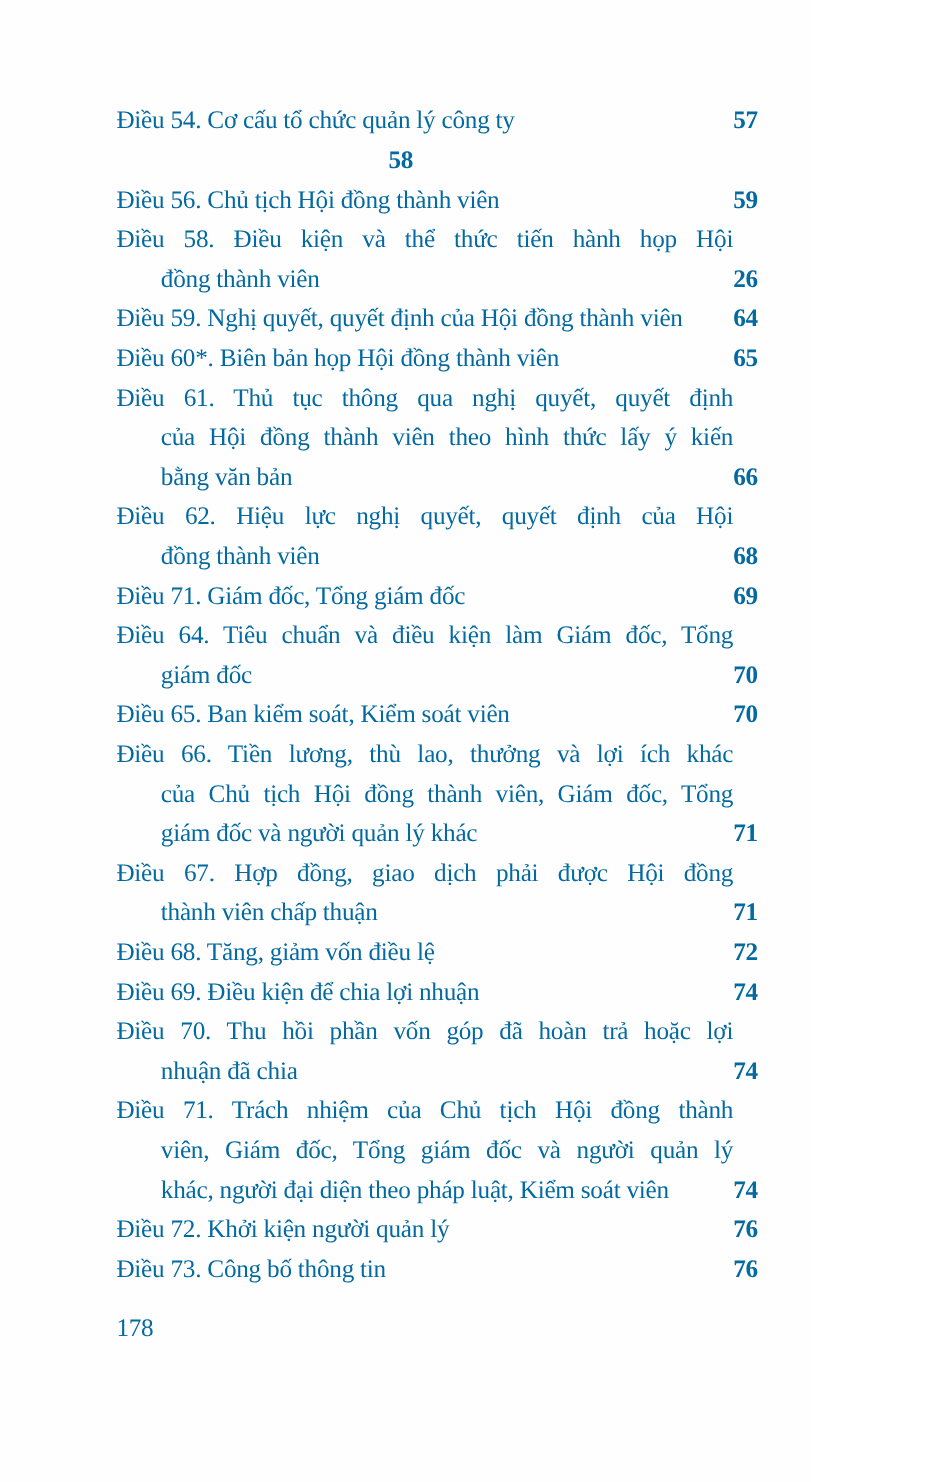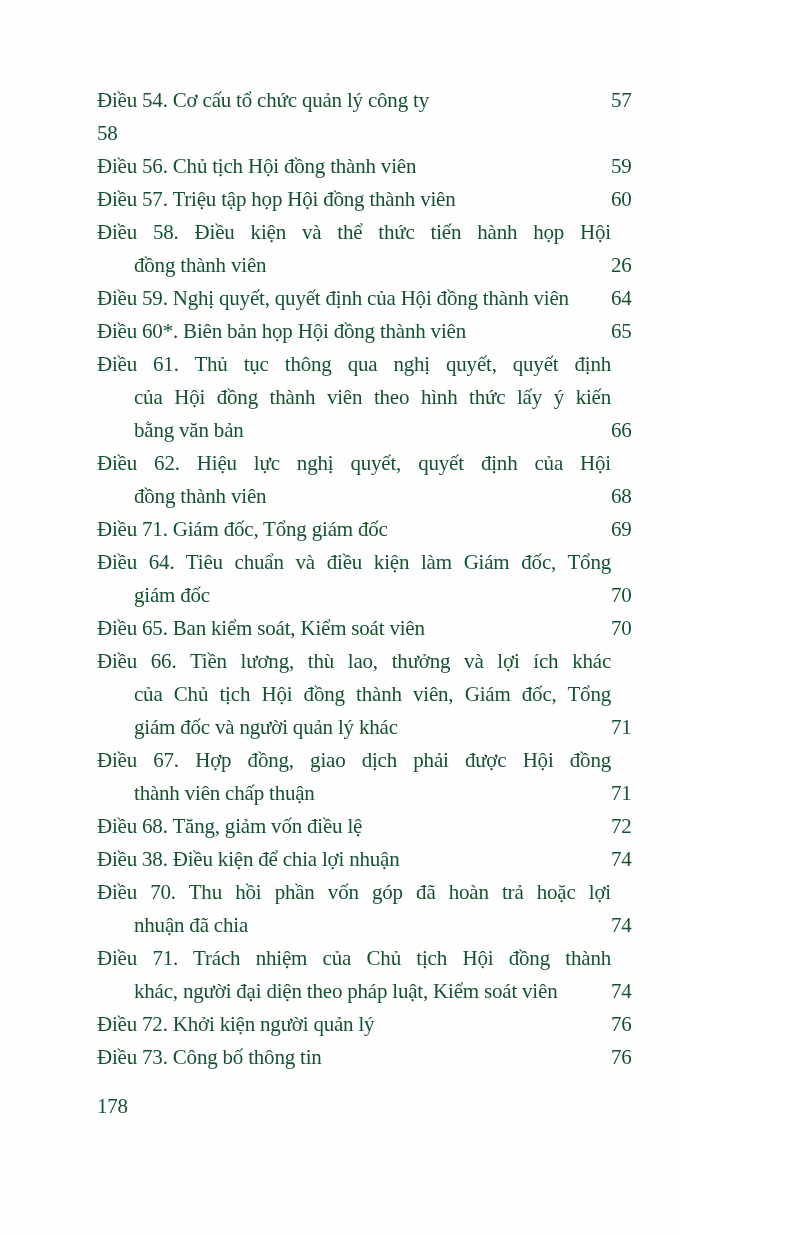--- a/index.html
+++ b/index.html
@@ -10,21 +10,21 @@
   .page {
     position: relative;
     box-sizing: border-box;
     width: 676px;
     height: 1235px;
     background: #fefefe;
     padding: 84px 105px 0 97px;
     font-family: "Liberation Serif", "DejaVu Serif", serif;
     font-size: 21px;
     line-height: 33px;
-    color: #14532d;
+    color: #0369a1;
     letter-spacing: -0.2px;
     overflow: hidden;
   }
   .toc { width: 100%; }
   .entry {
     display: flex;
     align-items: flex-end;
   }
   .title {
     width: 514px;
@@ -32,21 +32,22 @@
   }
   .title.italic { }
   .line { white-space: normal; }
   .line.cont { margin-left: 37px; }
   .line.just {
     text-align: justify;
     text-align-last: justify;
   }
   .pnum {
     flex: 1 1 auto;
-    text-align: left;
+    text-align: center;
+    font-weight: bold;
   }
   .footer {
     margin-top: 16px;
   }
 </style>
 </head>
 <body>
 
 <div class="page">
   <div class="toc">
@@ -61,26 +62,20 @@
     <div class="pnum">58</div>
   </div>
 
   <div class="entry">
     <div class="title">
           <div class="line">Điều 56. Chủ tịch Hội đồng thành viên</div>
         </div>
     <div class="pnum">59</div>
   </div>
 
-  <div class="entry">
-    <div class="title">
-          <div class="line">Điều 57. Triệu tập họp Hội đồng thành viên</div>
-        </div>
-    <div class="pnum">60</div>
-  </div>
 
   <div class="entry">
     <div class="title">
           <div class="line just">Điều 58. Điều kiện và thể thức tiến hành họp Hội</div>
           <div class="line cont">đồng thành viên</div>
         </div>
     <div class="pnum">26</div>
   </div>
 
   <div class="entry">
@@ -155,36 +150,37 @@
 
   <div class="entry">
     <div class="title">
           <div class="line">Điều 68. Tăng, giảm vốn điều lệ</div>
         </div>
     <div class="pnum">72</div>
   </div>
 
   <div class="entry">
     <div class="title">
-          <div class="line">Điều 38. Điều kiện để chia lợi nhuận</div>
+          <div class="line">Điều 69. Điều kiện để chia lợi nhuận</div>
         </div>
     <div class="pnum">74</div>
   </div>
 
   <div class="entry">
     <div class="title">
           <div class="line just">Điều 70. Thu hồi phần vốn góp đã hoàn trả hoặc lợi</div>
           <div class="line cont">nhuận đã chia</div>
         </div>
     <div class="pnum">74</div>
   </div>
 
   <div class="entry">
     <div class="title">
           <div class="line just">Điều 71. Trách nhiệm của Chủ tịch Hội đồng thành</div>
+          <div class="line cont just">viên, Giám đốc, Tổng giám đốc và người quản lý</div>
           <div class="line cont">khác, người đại diện theo pháp luật, Kiểm soát viên</div>
         </div>
     <div class="pnum">74</div>
   </div>
 
   <div class="entry">
     <div class="title">
           <div class="line">Điều 72. Khởi kiện người quản lý</div>
         </div>
     <div class="pnum">76</div>

